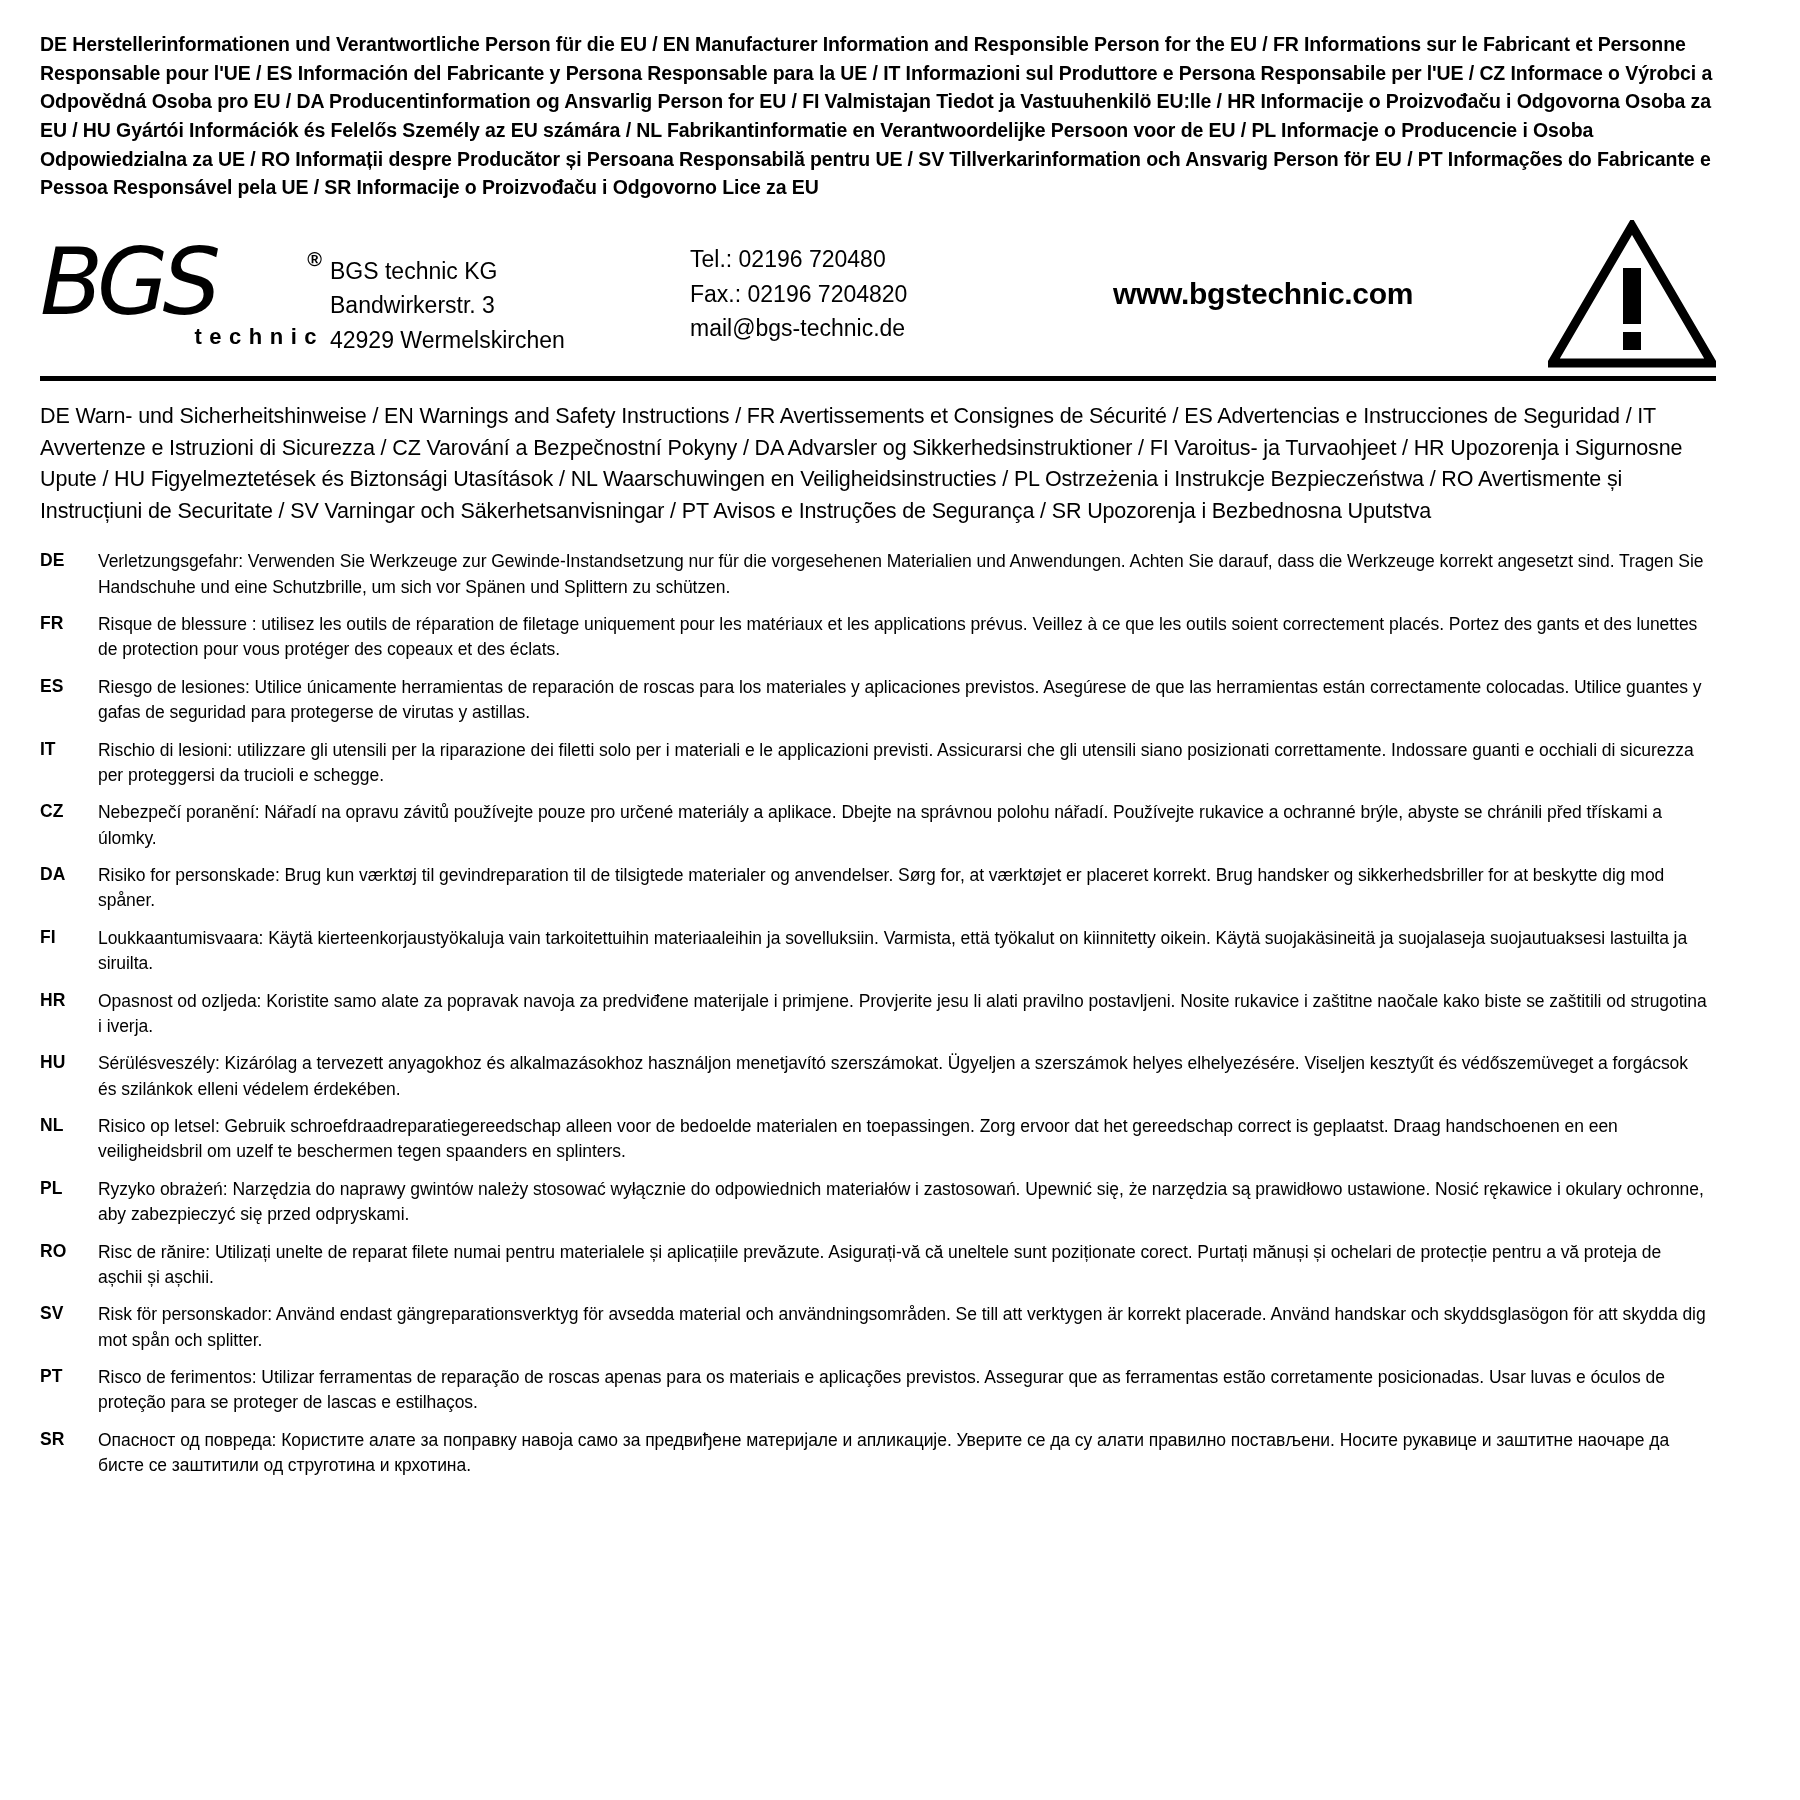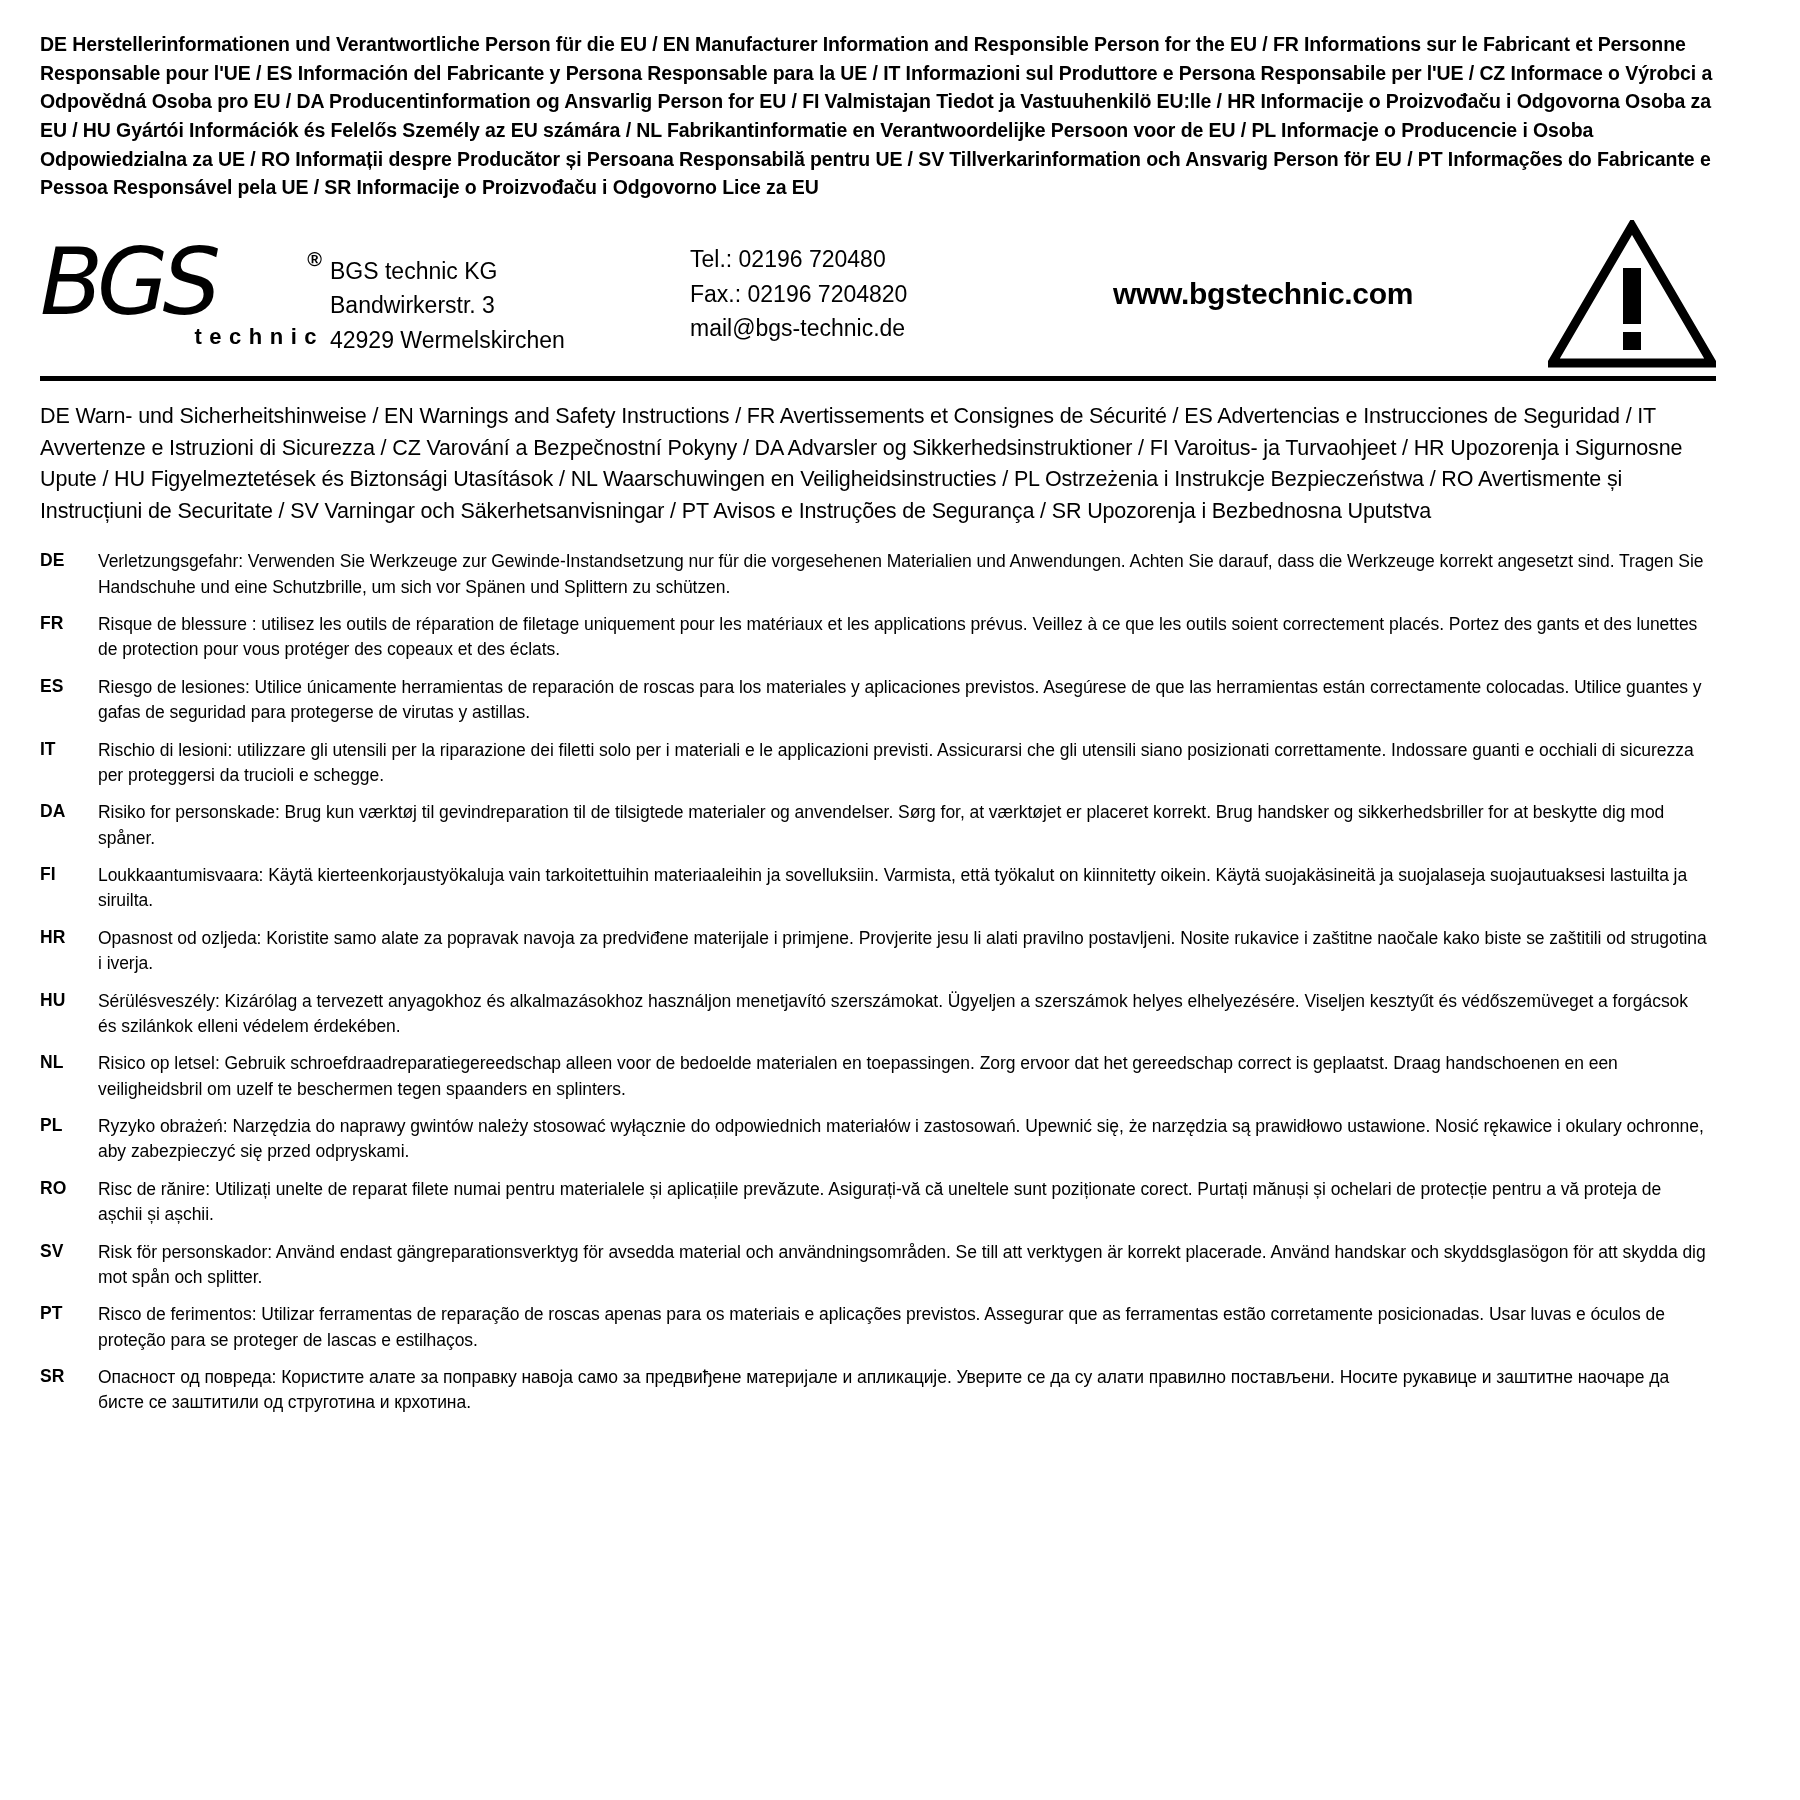--- a/index.html
+++ b/index.html
@@ -191,20 +191,24 @@
     </div>
     <div class="lang-row">
       <div class="lang-code">ES</div>
       <div class="lang-text">Riesgo de lesiones: Utilice únicamente herramientas de reparación de roscas para los materiales y aplicaciones previstos. Asegúrese de que las herramientas están correctamente colocadas. Utilice guantes y gafas de seguridad para protegerse de virutas y astillas.</div>
     </div>
     <div class="lang-row">
       <div class="lang-code">IT</div>
       <div class="lang-text">Rischio di lesioni: utilizzare gli utensili per la riparazione dei filetti solo per i materiali e le applicazioni previsti. Assicurarsi che gli utensili siano posizionati correttamente. Indossare guanti e occhiali di sicurezza per proteggersi da trucioli e schegge.</div>
     </div>
     <div class="lang-row">
+      <div class="lang-code">CZ</div>
+      <div class="lang-text">Nebezpečí poranění: Nářadí na opravu závitů používejte pouze pro určené materiály a aplikace. Dbejte na správnou polohu nářadí. Používejte rukavice a ochranné brýle, abyste se chránili před třískami a úlomky.</div>
+    </div>
+    <div class="lang-row">
       <div class="lang-code">DA</div>
       <div class="lang-text">Risiko for personskade: Brug kun værktøj til gevindreparation til de tilsigtede materialer og anvendelser. Sørg for, at værktøjet er placeret korrekt. Brug handsker og sikkerhedsbriller for at beskytte dig mod spåner.</div>
     </div>
     <div class="lang-row">
       <div class="lang-code">FI</div>
       <div class="lang-text">Loukkaantumisvaara: Käytä kierteenkorjaustyökaluja vain tarkoitettuihin materiaaleihin ja sovelluksiin. Varmista, että työkalut on kiinnitetty oikein. Käytä suojakäsineitä ja suojalaseja suojautuaksesi lastuilta ja siruilta.</div>
     </div>
     <div class="lang-row">
       <div class="lang-code">HR</div>
       <div class="lang-text">Opasnost od ozljeda: Koristite samo alate za popravak navoja za predviđene materijale i primjene. Provjerite jesu li alati pravilno postavljeni. Nosite rukavice i zaštitne naočale kako biste se zaštitili od strugotina i iverja.</div>

